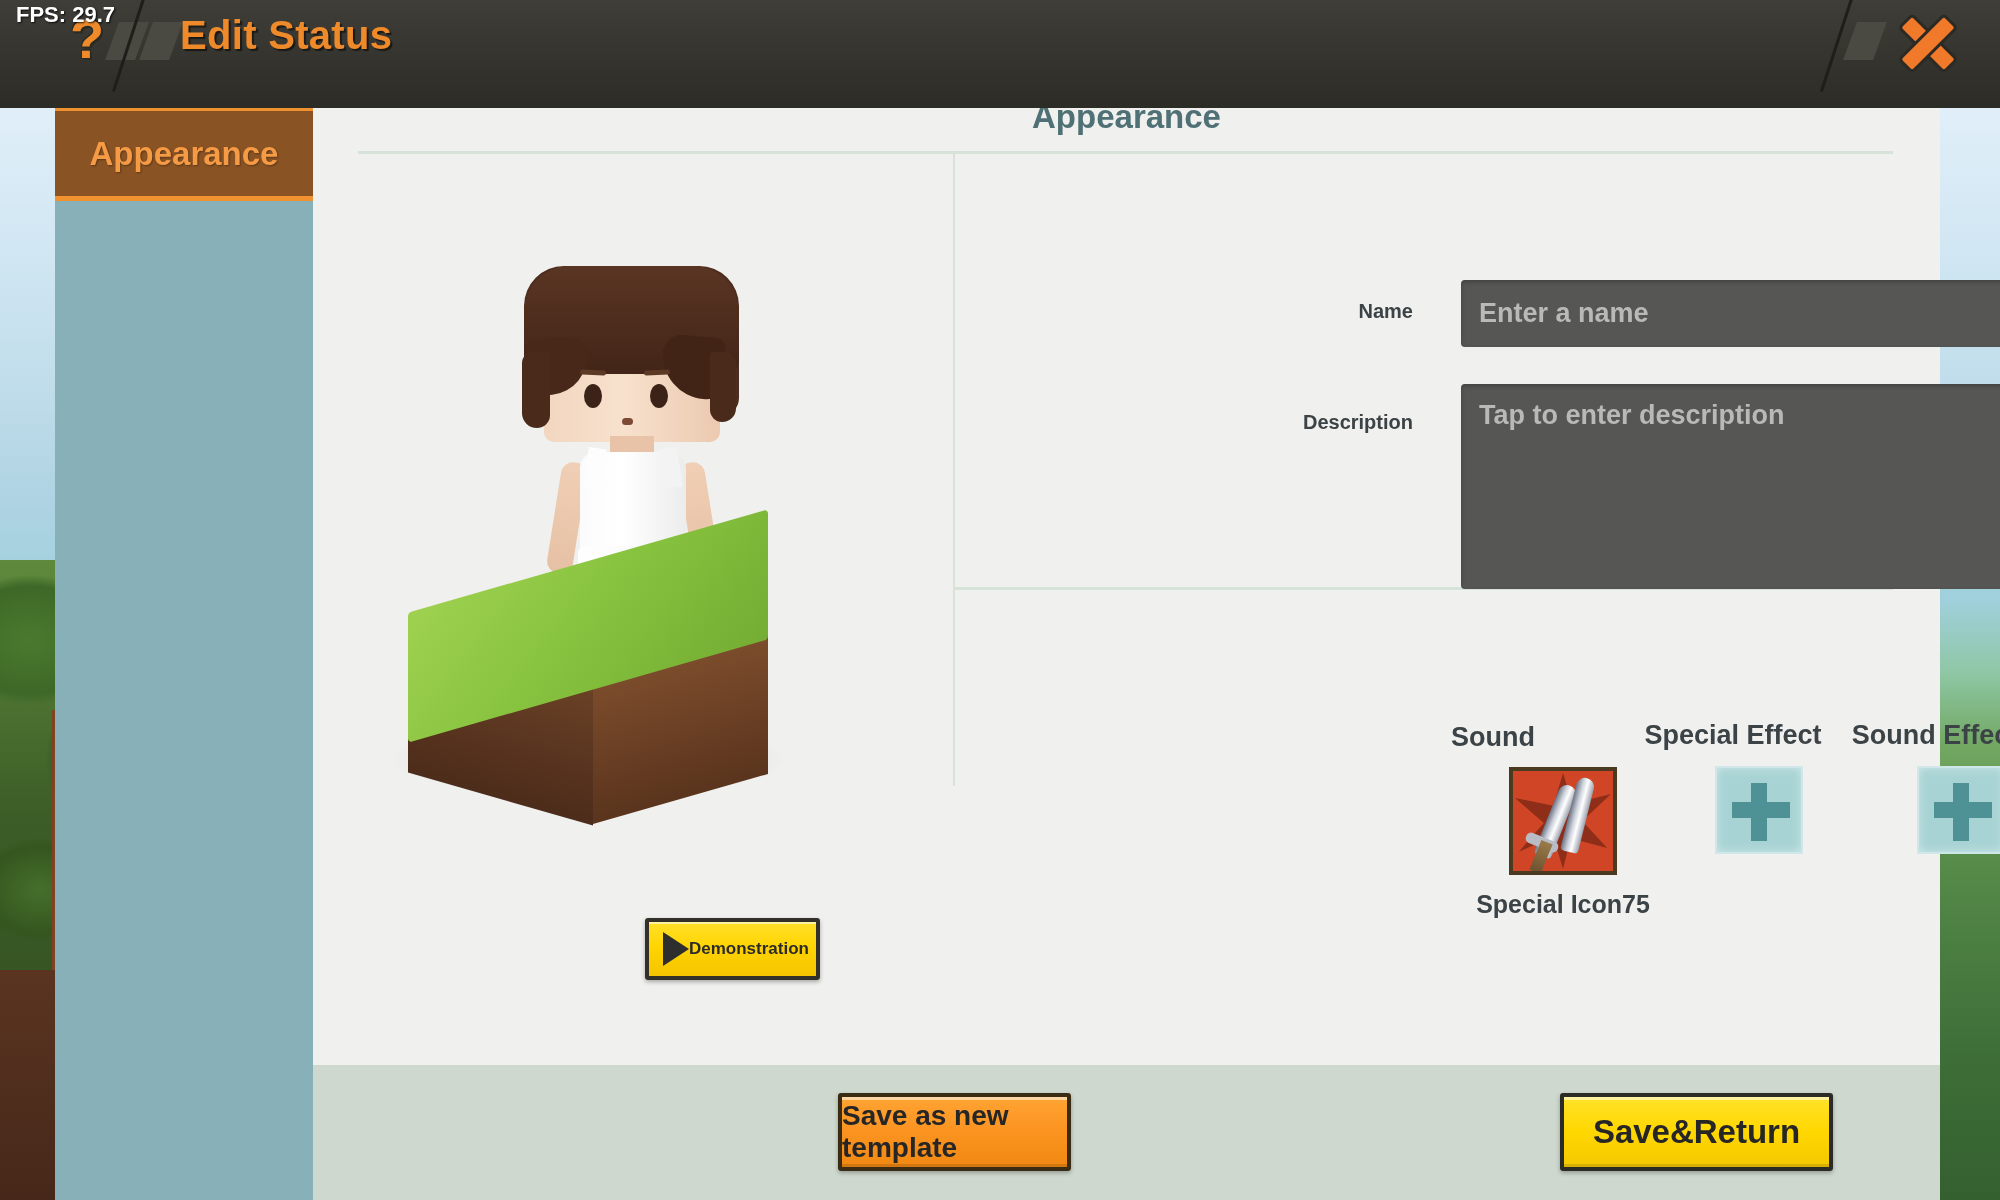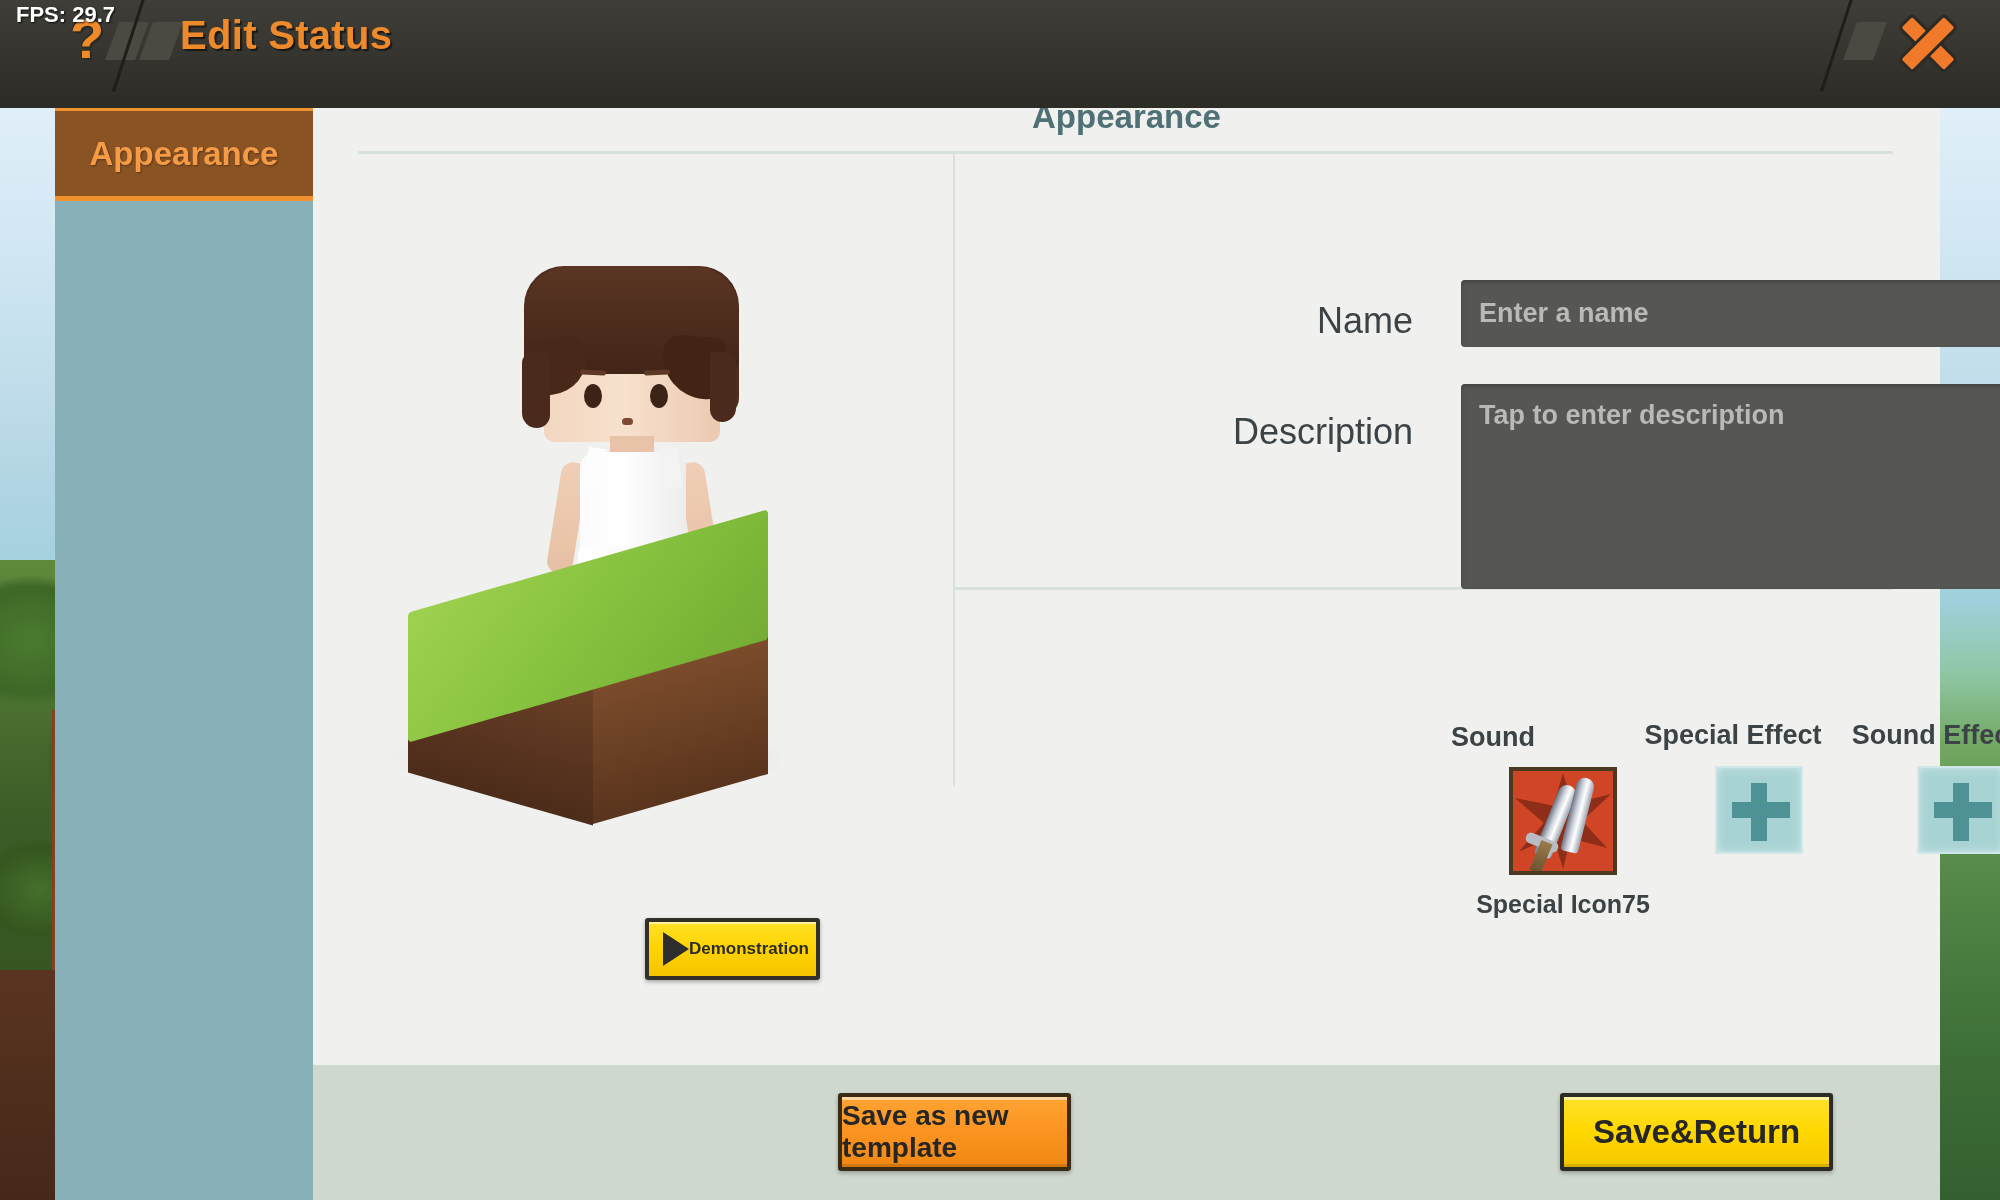--- a/index.html
+++ b/index.html
@@ -327,21 +327,21 @@
     border-top: 17px solid transparent;
     border-bottom: 17px solid transparent;
   }
   #demo-label {
     font-size: 17px; font-weight: bold; color: #2b2b2b;
   }
 
   
   .field-label {
     position: absolute;
-    color: #3b4346; font-size: 36px; font-weight: normal;
+    color: #3b4346; font-size: 20px; font-weight: bold;
     text-align: right;
   }
   #name-label { left: 800px; top: 216px; width: 300px; }
   #desc-label { left: 800px; top: 327px; width: 300px; }
   #name-input {
     position: absolute; left: 1148px; top: 196px;
     width: 580px; height: 67px;
     background: #565654;
     border: none; border-radius: 4px;
     padding: 0 18px;

